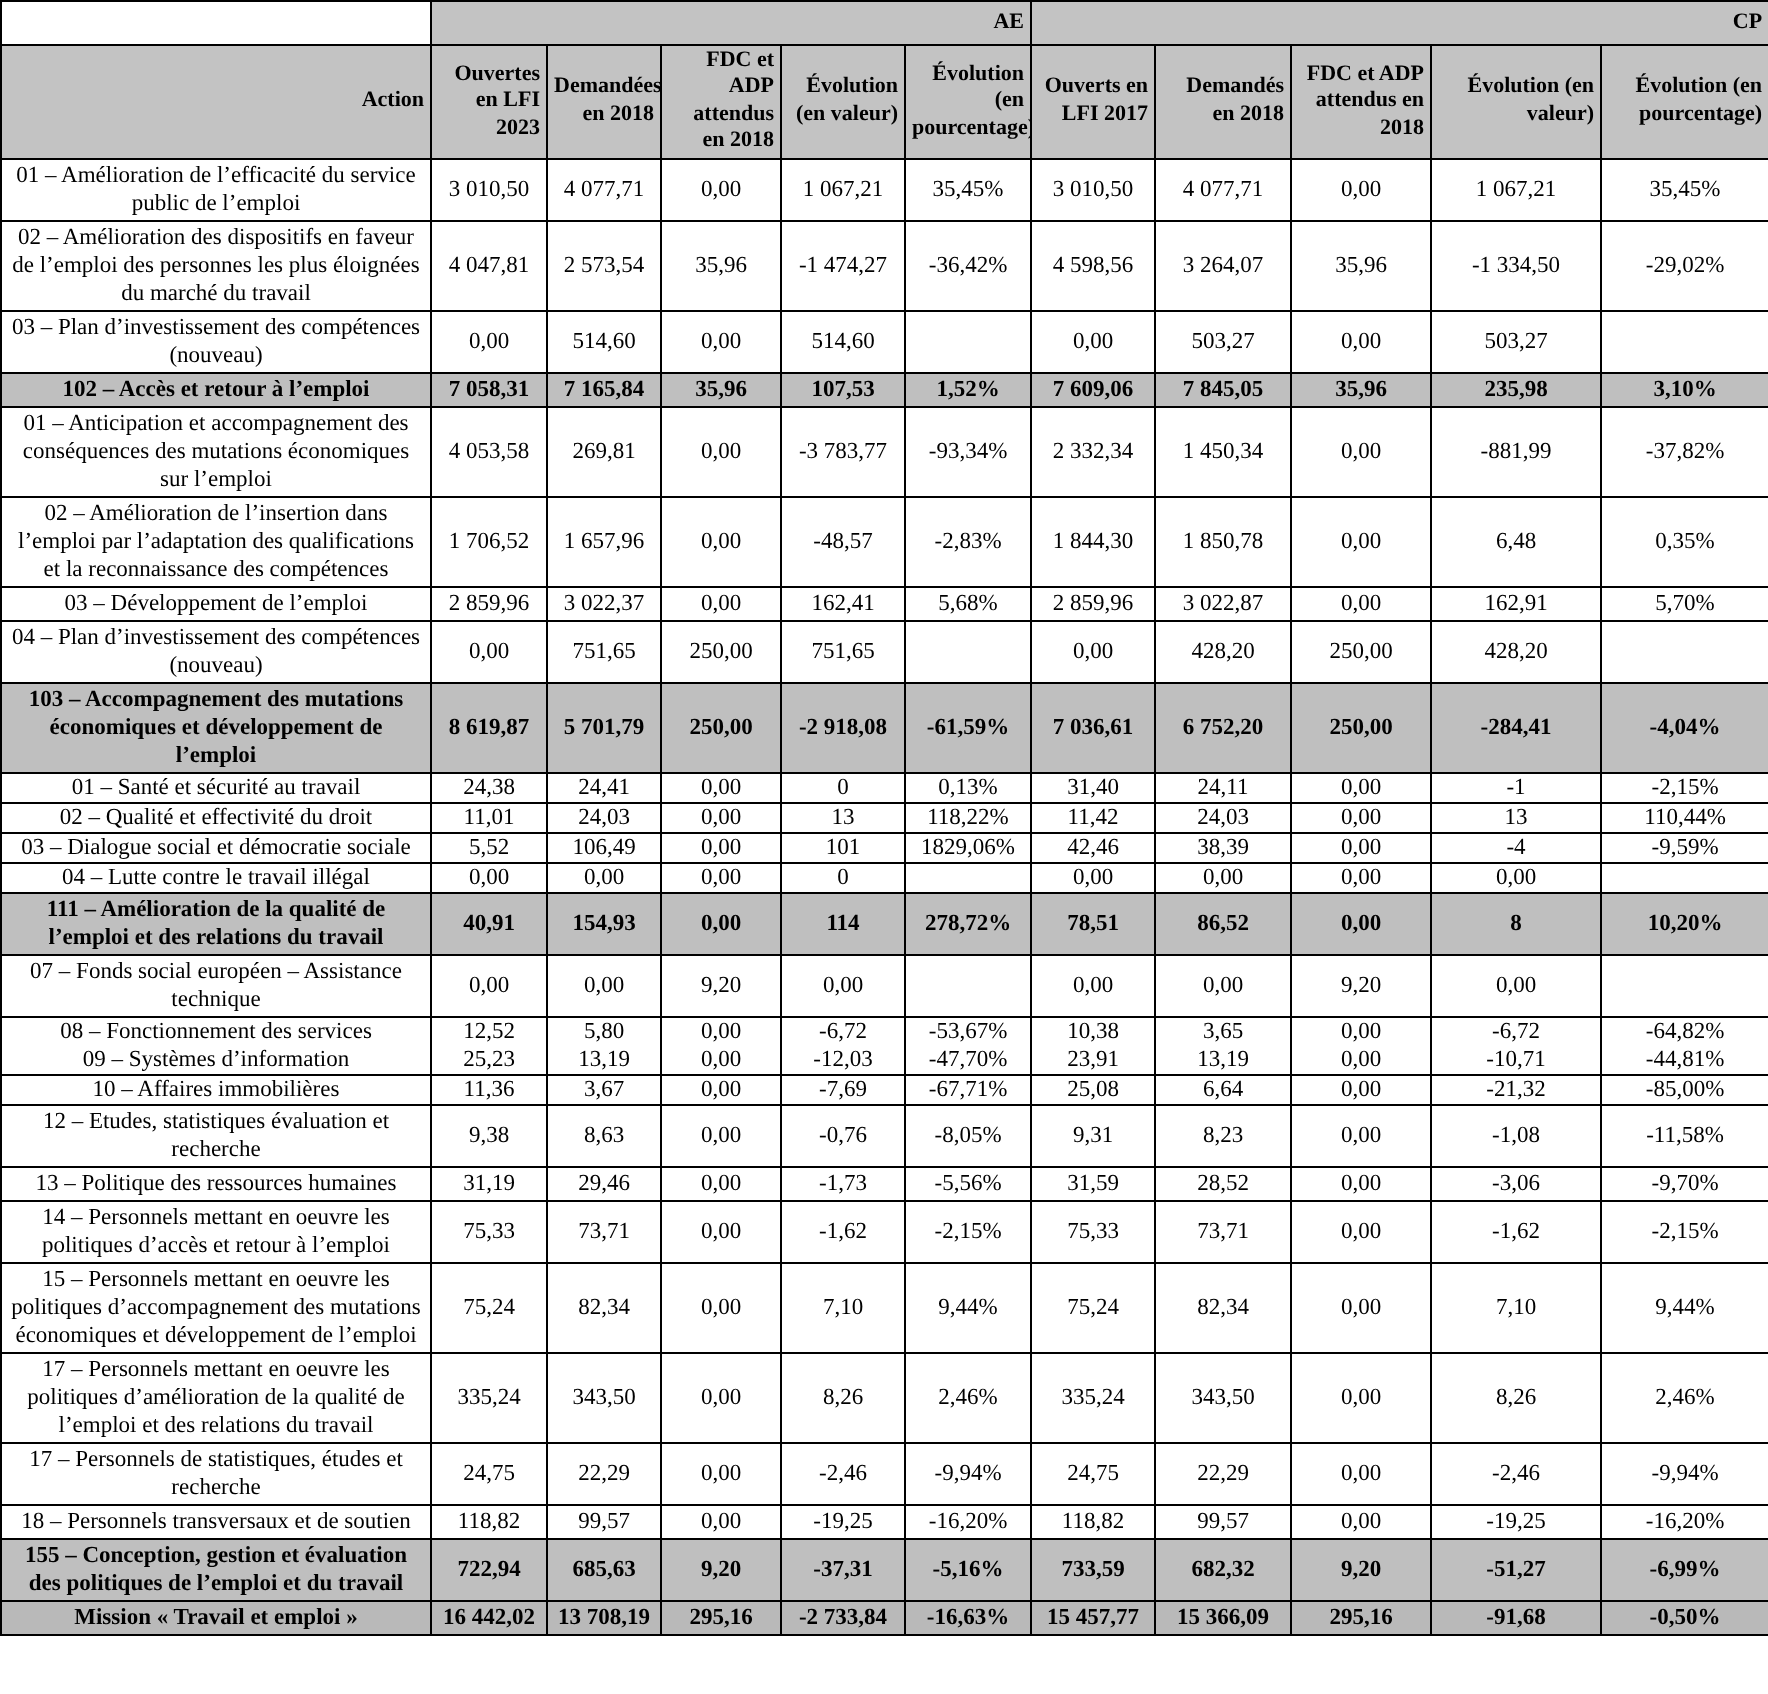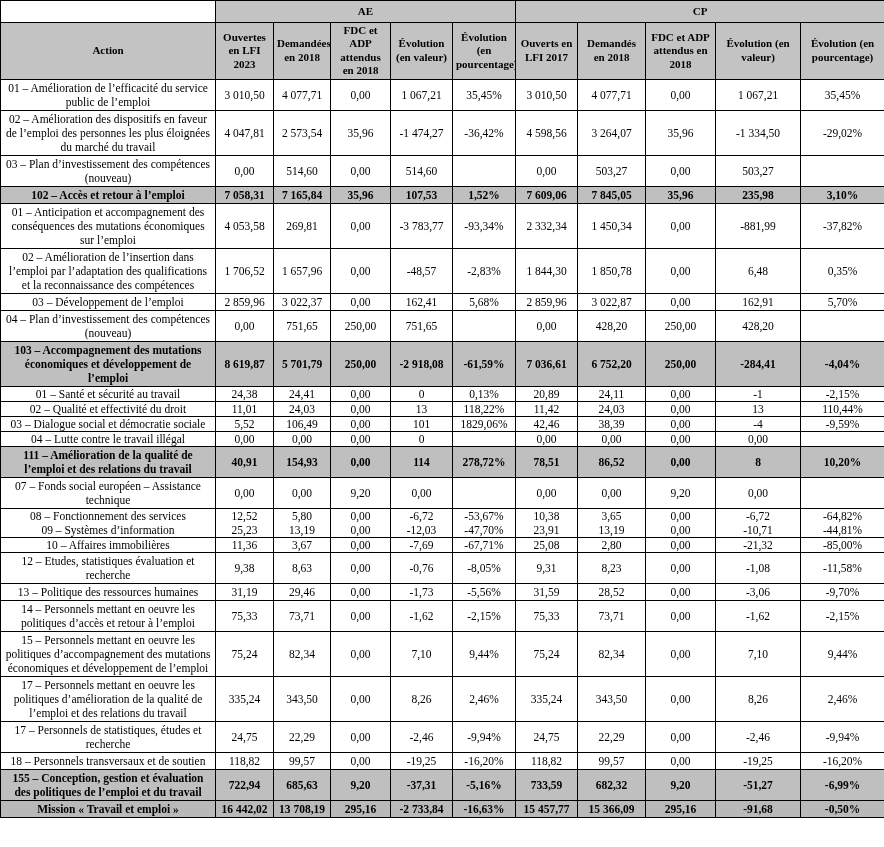--- a/index.html
+++ b/index.html
@@ -26,21 +26,21 @@
     border: 1px solid var(--border);
     padding: 1px 3px;
     font-size: 11.5px;
     line-height: 1.22;
     vertical-align: middle;
     overflow: hidden;
   }
   thead th {
     background: var(--header-bg);
     font-weight: bold;
-    text-align: center;
+    text-align: right;
     font-size: 11px;
   }
   thead tr.group-header-row th { height: 22px; }
   thead th.corner { background: #ffffff; }
   td.action { text-align: center; }
   td.num { text-align: center; white-space: nowrap; }
   tr.subtotal td { background: var(--subtotal-bg); font-weight: bold; }
   tr.total td { background: var(--total-bg); font-weight: bold; }
   tr.tight td { padding-top: 0; padding-bottom: 0; }
   tr.merge-below td { border-bottom: 0; }
@@ -201,21 +201,21 @@
         <td class="num">-284,41</td>
         <td class="num">-4,04%</td>
       </tr>
       <tr class="plain tight">
         <td class="action">01 – Santé et sécurité au travail</td>
         <td class="num">24,38</td>
         <td class="num">24,41</td>
         <td class="num">0,00</td>
         <td class="num">0</td>
         <td class="num">0,13%</td>
-        <td class="num">20,89</td>
+        <td class="num">31,40</td>
         <td class="num">24,11</td>
         <td class="num">0,00</td>
         <td class="num">-1</td>
         <td class="num">-2,15%</td>
       </tr>
       <tr class="plain tight">
         <td class="action">02 – Qualité et effectivité du droit</td>
         <td class="num">11,01</td>
         <td class="num">24,03</td>
         <td class="num">0,00</td>
@@ -306,21 +306,21 @@
         <td class="num">-44,81%</td>
       </tr>
       <tr class="plain tight merge-below">
         <td class="action">10 – Affaires immobilières</td>
         <td class="num">11,36</td>
         <td class="num">3,67</td>
         <td class="num">0,00</td>
         <td class="num">-7,69</td>
         <td class="num">-67,71%</td>
         <td class="num">25,08</td>
-        <td class="num">2,80</td>
+        <td class="num">6,64</td>
         <td class="num">0,00</td>
         <td class="num">-21,32</td>
         <td class="num">-85,00%</td>
       </tr>
       <tr class="plain">
         <td class="action">12 – Etudes, statistiques évaluation et recherche</td>
         <td class="num">9,38</td>
         <td class="num">8,63</td>
         <td class="num">0,00</td>
         <td class="num">-0,76</td>

